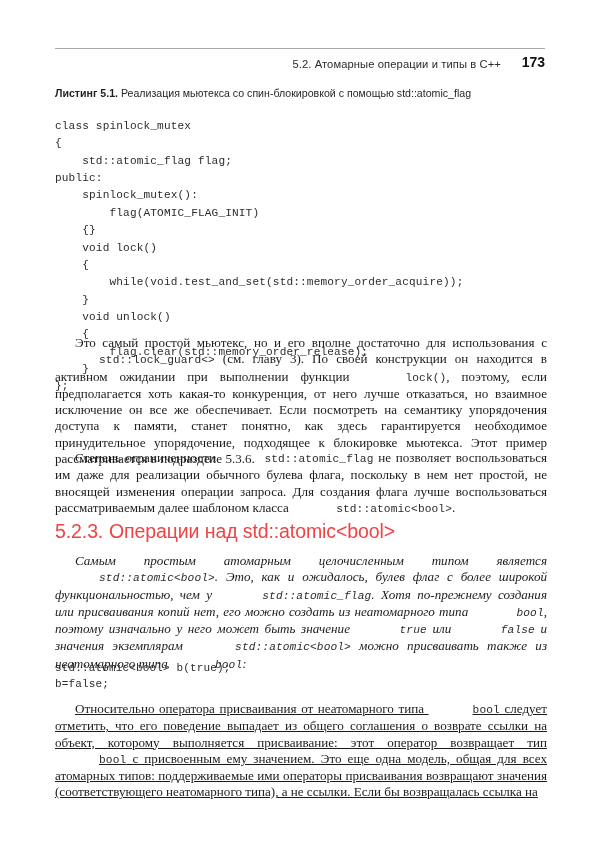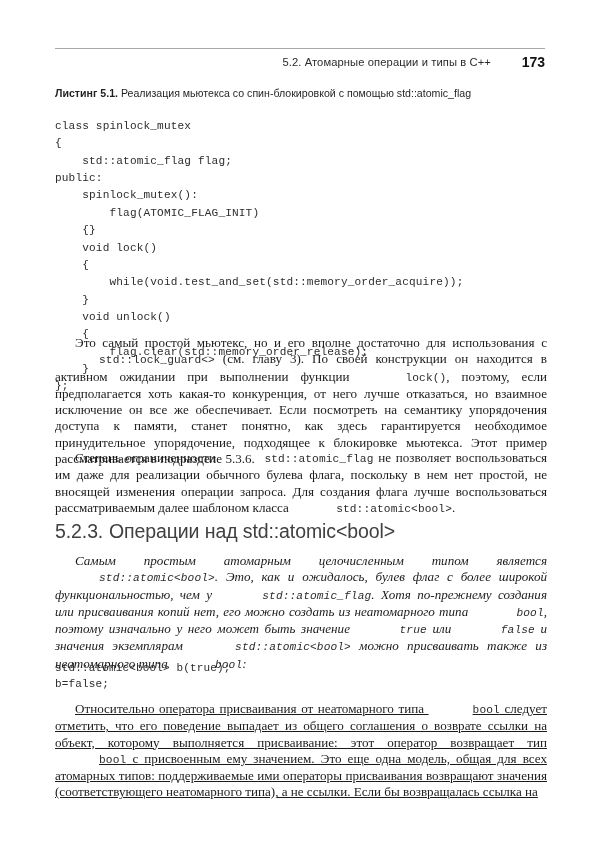--- a/index.html
+++ b/index.html
@@ -36,37 +36,37 @@
   }
   .head-rule {
     height: 1px;
     background: #9a9a9a;
     width: 100%;
     margin: 0;
     opacity: .85;
   }
   .head-line {
     display: flex;
-    align-items: center;
+    align-items: flex-end;
     justify-content: flex-end;
     margin-top: 5px;
   }
   .head-title {
     font-family: "Liberation Sans", sans-serif;
     font-size: 11.2px;
     letter-spacing: .1px;
     color: #2b2b2b;
     white-space: nowrap;
   }
   .head-folio {
     font-family: "Liberation Sans", sans-serif;
     font-weight: bold;
     font-size: 14px;
     color: #111111;
-    margin-left: 24px;
+    margin-left: 14px;
     min-width: 30px;
     text-align: right;
   }
 
   
   .listing-caption {
     position: absolute;
     left: 55px;
     top: 86px;
     width: 492px;
@@ -126,21 +126,21 @@
 
   
   .section-heading {
     position: absolute;
     left: 55px;
     top: 504px;
     width: 492px;
     font-family: "Liberation Sans", sans-serif;
     font-size: 19.5px;
     font-weight: normal;
-    color: #404040;
+    color: #ef4444;
     letter-spacing: -.1px;
     white-space: nowrap;
   }
   .section-heading .num {
     display: inline-block;
     min-width: 54px;
   }
 </style>
 </head>
 <body>

